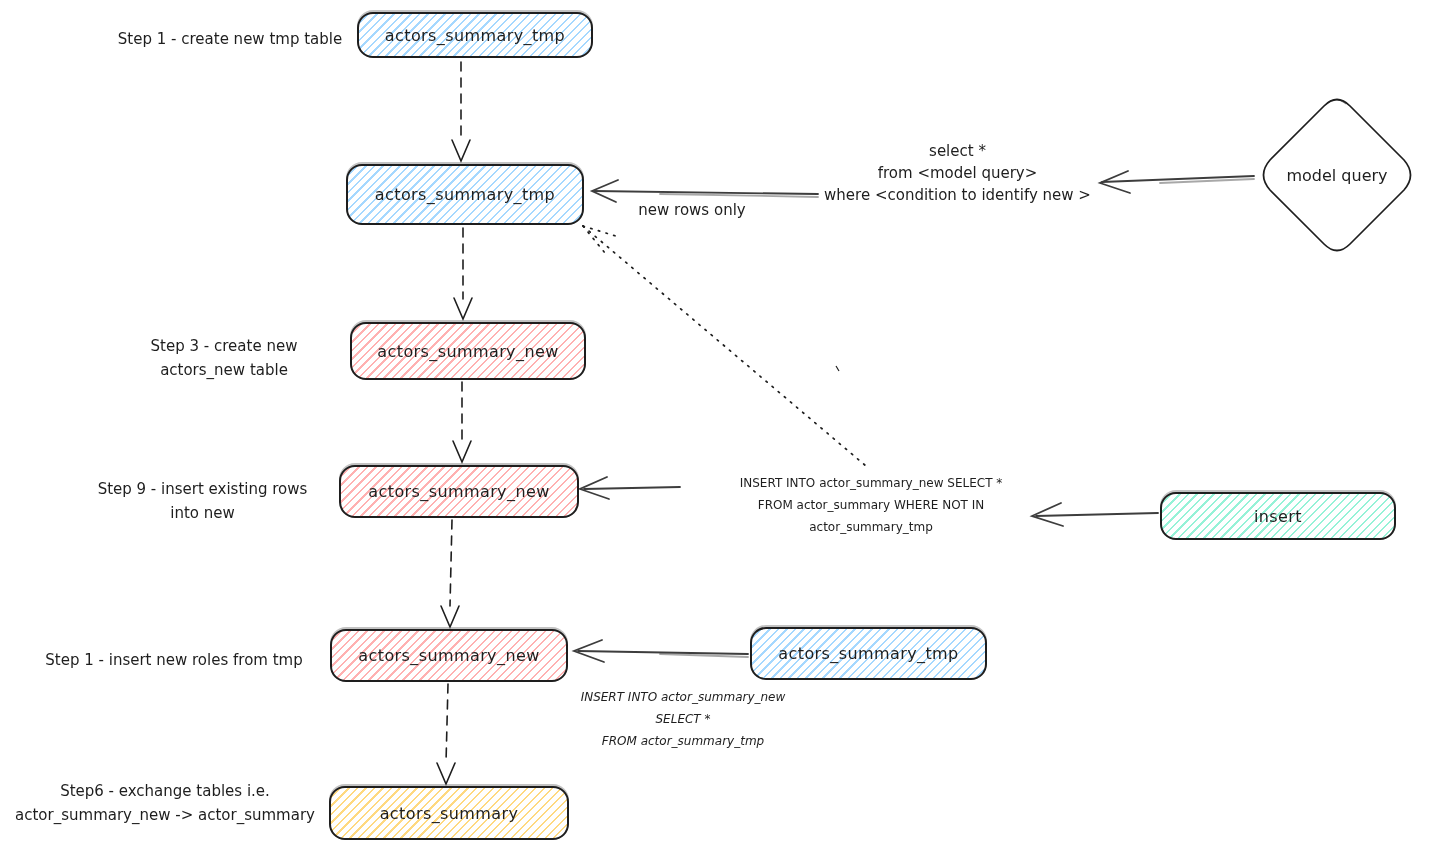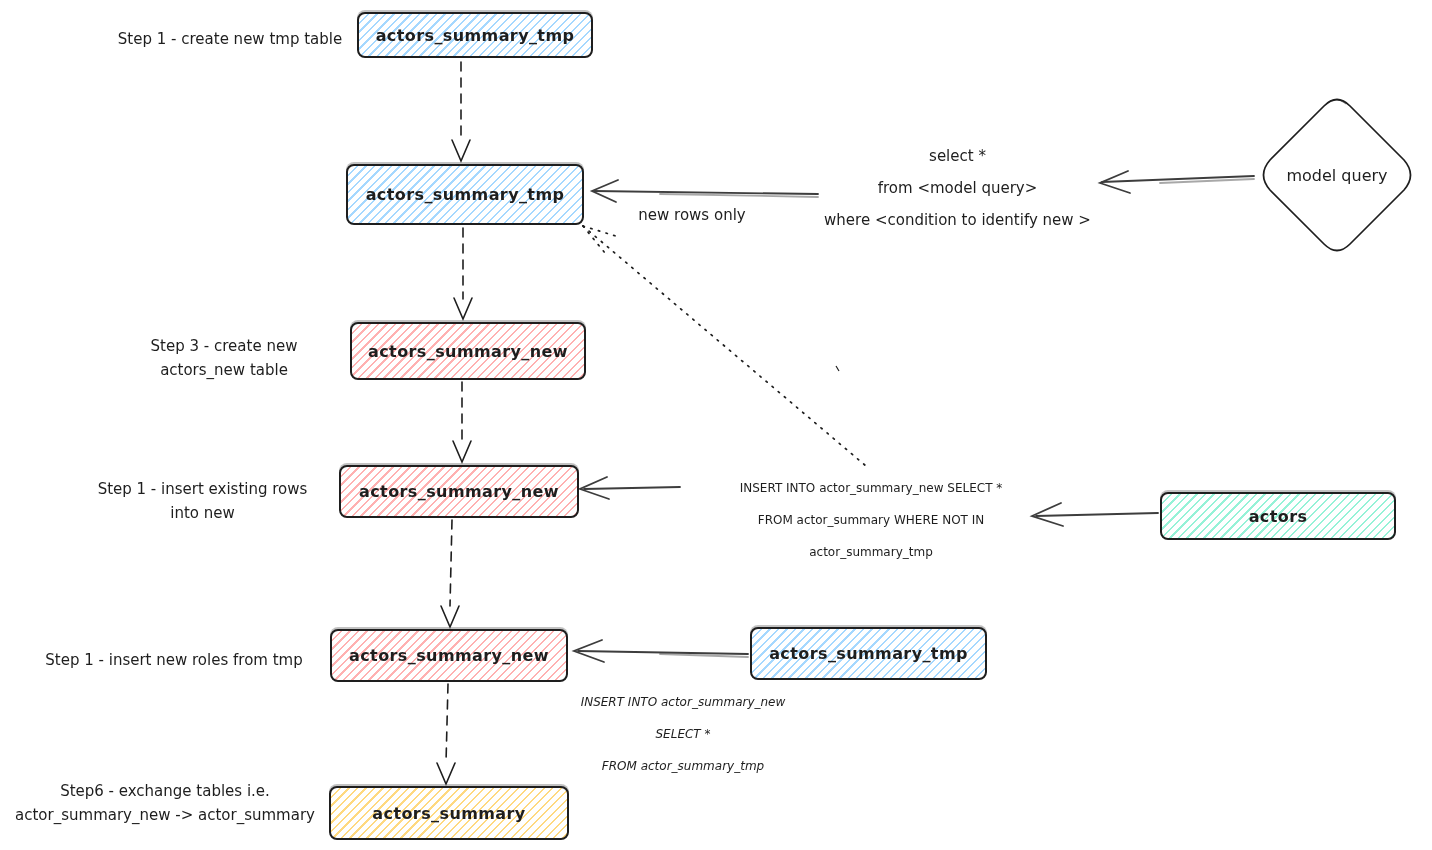--- a/index.html
+++ b/index.html
@@ -8,39 +8,38 @@
     width:1432px;height:850px;
     background:#ffffff;
     font-family:"DejaVu Sans",sans-serif;
     color:#1e1e1e;
     overflow:hidden;
   }
   .layer{position:absolute;left:0;top:0;}
   .node{
     position:absolute;
     border:2px solid #1e1e1e;
-    border-radius:8px;
+    border-radius:16px;
     display:flex;align-items:center;justify-content:center;
     font-size:16px;letter-spacing:.4px;
     box-shadow:0 -2px 0 rgba(80,80,80,.35);
     box-sizing:border-box;
-    font-weight:bold;
   }
   .fill-blue{background:repeating-linear-gradient(135deg,#a5d8ff 0 1.6px,rgba(255,255,255,0) 1.6px 6px),#fff;}
   .fill-red{background:repeating-linear-gradient(135deg,#ffb1b1 0 1.6px,rgba(255,255,255,0) 1.6px 6px),#fff;}
   .fill-green{background:repeating-linear-gradient(135deg,#96f2d7 0 1.6px,rgba(255,255,255,0) 1.6px 6px),#fff;}
   .fill-yellow{background:repeating-linear-gradient(135deg,#ffd980 0 1.6px,rgba(255,255,255,0) 1.6px 6px),#fff;}
   .step-label{
     position:absolute;
     font-size:15px;line-height:24px;
     text-align:center;white-space:pre-line;
   }
   .annotation{
     position:absolute;
-    font-size:15px;line-height:32px;
+    font-size:15px;line-height:22px;
     text-align:center;white-space:pre-line;
   }
   .annotation.sql{font-size:12px;}
   .diamond-label{
     position:absolute;font-size:16px;text-align:center;
   }
   svg{display:block;}
 </style>
 </head>
 <body>
@@ -111,21 +110,21 @@
 
     <path d="M1350,106 Q1337,93 1324,106 L1270,160 Q1257,175 1270,190 L1324,244 Q1337,257 1350,244 L1404,190 Q1417,175 1404,160 Z" fill="#ffffff" stroke="#1e1e1e" stroke-width="1.7"></path>
     <path d="M1346,104 Q1335,95 1326,104 L1272,158" fill="none" stroke="#1e1e1e" stroke-width="1" stroke-opacity=".5"></path>
 
     <path d="M836,366 L839,371" stroke="#1e1e1e" stroke-width="1.2" fill="none"></path>
   </svg>
 
   <div class="step-label" style="left:108px;top:27px;width:244px;">Step 1 - create new tmp table</div>
   <div class="step-label" style="left:124px;top:334px;width:200px;">Step 3 - create new
 actors_new table</div>
-  <div class="step-label" style="left:85px;top:477px;width:235px;">Step 1 - insert existing rows
+  <div class="step-label" style="left:85px;top:477px;width:235px;">Step 9 - insert existing rows
 into new</div>
   <div class="step-label" style="left:28px;top:648px;width:292px;">Step 1 - insert new roles from tmp</div>
   <div class="step-label" style="left:6px;top:779px;width:318px;">Step6 - exchange tables i.e.
 actor_summary_new -&gt; actor_summary</div>
 
   <div class="node fill-blue" style="left:357px;top:12px;width:236px;height:46px;">
     <span>actors_summary_tmp</span>
   </div>
   <div class="node fill-blue" style="left:346px;top:164px;width:238px;height:61px;">
     <span>actors_summary_tmp</span>
@@ -137,21 +136,21 @@
     <span>actors_summary_new</span>
   </div>
   <div class="node fill-red" style="left:330px;top:629px;width:238px;height:53px;">
     <span>actors_summary_new</span>
   </div>
   <div class="node fill-yellow" style="left:329px;top:786px;width:240px;height:54px;">
     <span>actors_summary</span>
   </div>
 
   <div class="node fill-green" style="left:1160px;top:492px;width:236px;height:48px;">
-    <span>actors</span>
+    <span>insert</span>
   </div>
   <div class="node fill-blue" style="left:750px;top:627px;width:237px;height:53px;">
     <span>actors_summary_tmp</span>
   </div>
 
   <div class="diamond-label" style="left:1270px;top:166px;width:134px;">model query</div>
 
   <div class="annotation" style="left:805px;top:140px;width:305px;">select *
 from &lt;model query&gt;
 where &lt;condition to identify new &gt;</div>

